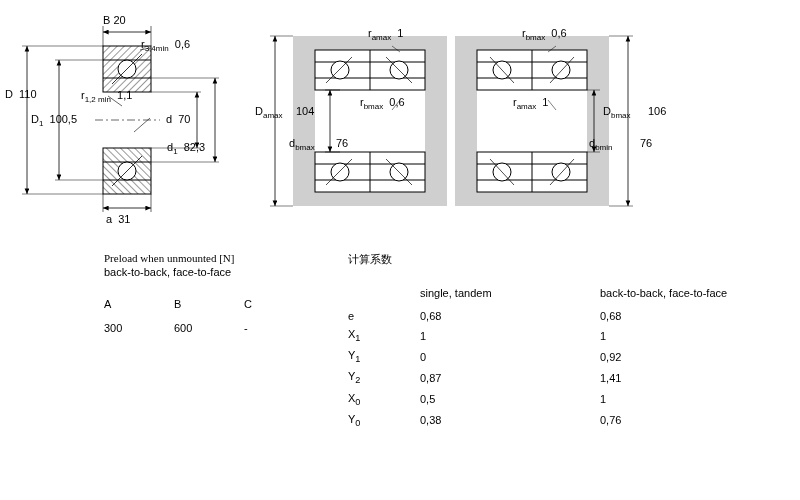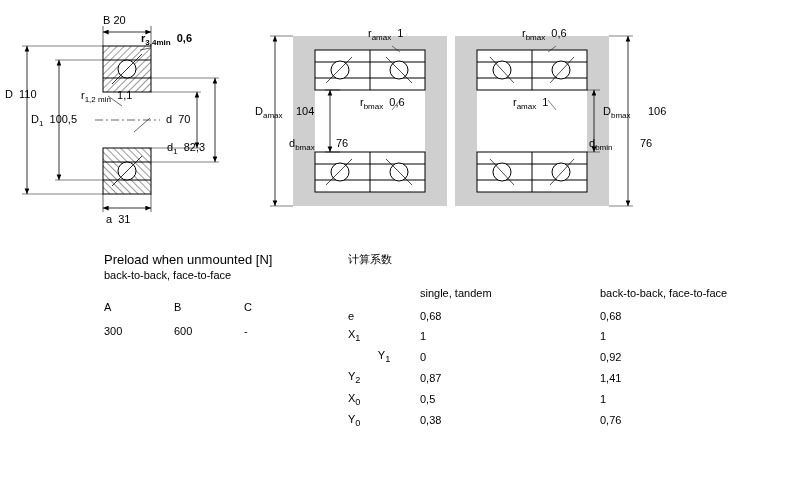--- a/index.html
+++ b/index.html
@@ -151,21 +151,21 @@
     <line x1="587" y1="152" x2="600" y2="152" stroke="#000" stroke-width="0.5"></line>
 
     <line x1="392" y1="46" x2="400" y2="52" stroke="#000" stroke-width="0.5"></line>
     <line x1="556" y1="46" x2="548" y2="52" stroke="#000" stroke-width="0.5"></line>
     <line x1="392" y1="110" x2="400" y2="100" stroke="#000" stroke-width="0.5"></line>
     <line x1="556" y1="110" x2="548" y2="100" stroke="#000" stroke-width="0.5"></line>
   </g>
 </svg>
 
 <div class="lbl" style="left:103px;top:14px;">B  20</div>
-<div class="lbl" style="left:141px;top:32px;font-weight:bold;">r<sub>3,4min</sub>&nbsp;&nbsp;0,6</div>
+<div class="lbl" style="left:141px;top:38px;">r<sub>3,4min</sub>&nbsp;&nbsp;0,6</div>
 <div class="lbl" style="left:81px;top:89px;">r<sub>1,2 min</sub>&nbsp;&nbsp;1,1</div>
 <div class="lbl" style="left:5px;top:88px;">D&nbsp;&nbsp;110</div>
 <div class="lbl" style="left:31px;top:113px;">D<sub>1</sub>&nbsp;&nbsp;100,5</div>
 <div class="lbl" style="left:166px;top:113px;">d&nbsp;&nbsp;70</div>
 <div class="lbl" style="left:167px;top:141px;">d<sub>1</sub>&nbsp;&nbsp;82,3</div>
 <div class="lbl" style="left:106px;top:213px;">a&nbsp;&nbsp;31</div>
 
 <div class="lbl" style="left:368px;top:27px;">r<sub>amax</sub>&nbsp;&nbsp;1</div>
 <div class="lbl" style="left:522px;top:27px;">r<sub>bmax</sub>&nbsp;&nbsp;0,6</div>
 <div class="lbl" style="left:360px;top:96px;">r<sub>bmax</sub>&nbsp;&nbsp;0,6</div>
@@ -173,21 +173,21 @@
 <div class="lbl" style="left:255px;top:105px;">D<sub>amax</sub></div>
 <div class="lbl" style="left:296px;top:105px;">104</div>
 <div class="lbl" style="left:289px;top:137px;">d<sub>bmax</sub></div>
 <div class="lbl" style="left:336px;top:137px;">76</div>
 <div class="lbl" style="left:603px;top:105px;">D<sub>bmax</sub></div>
 <div class="lbl" style="left:648px;top:105px;">106</div>
 <div class="lbl" style="left:589px;top:137px;">d<sub>bmin</sub></div>
 <div class="lbl" style="left:640px;top:137px;">76</div>
 
 <div class="tbl" style="left:104px;top:252px;">
-  <div style="font-size:13px;">Preload when unmounted [N]</div>
+  <div style="font-size:11px;font-family:Liberation Serif, serif;">Preload when unmounted [N]</div>
   <div style="font-size:11px;margin-top:2px;">back-to-back, face-to-face</div>
   <table style="border-collapse:collapse;margin-top:20px;">
     <tbody>
         <tr>
       <td style="width:70px;">A</td>
       <td style="width:70px;">B</td>
       <td style="width:70px;">C</td>
     </tr>
     <tr>
       <td style="padding-top:12px;">300</td>
@@ -211,21 +211,21 @@
       <td style="padding-top:11px;">e</td>
       <td style="padding-top:11px;">0,68</td>
       <td style="padding-top:11px;">0,68</td>
     </tr>
     <tr>
       <td style="padding-top:6px;">X<sub>1</sub></td>
       <td style="padding-top:6px;">1</td>
       <td style="padding-top:6px;">1</td>
     </tr>
     <tr>
-      <td style="padding-top:6px;text-align:center;">Y<sub>1</sub></td>
+      <td style="padding-top:6px;">Y<sub>1</sub></td>
       <td style="padding-top:6px;">0</td>
       <td style="padding-top:6px;">0,92</td>
     </tr>
     <tr>
       <td style="padding-top:6px;">Y<sub>2</sub></td>
       <td style="padding-top:6px;">0,87</td>
       <td style="padding-top:6px;">1,41</td>
     </tr>
     <tr>
       <td style="padding-top:6px;">X<sub>0</sub></td>

